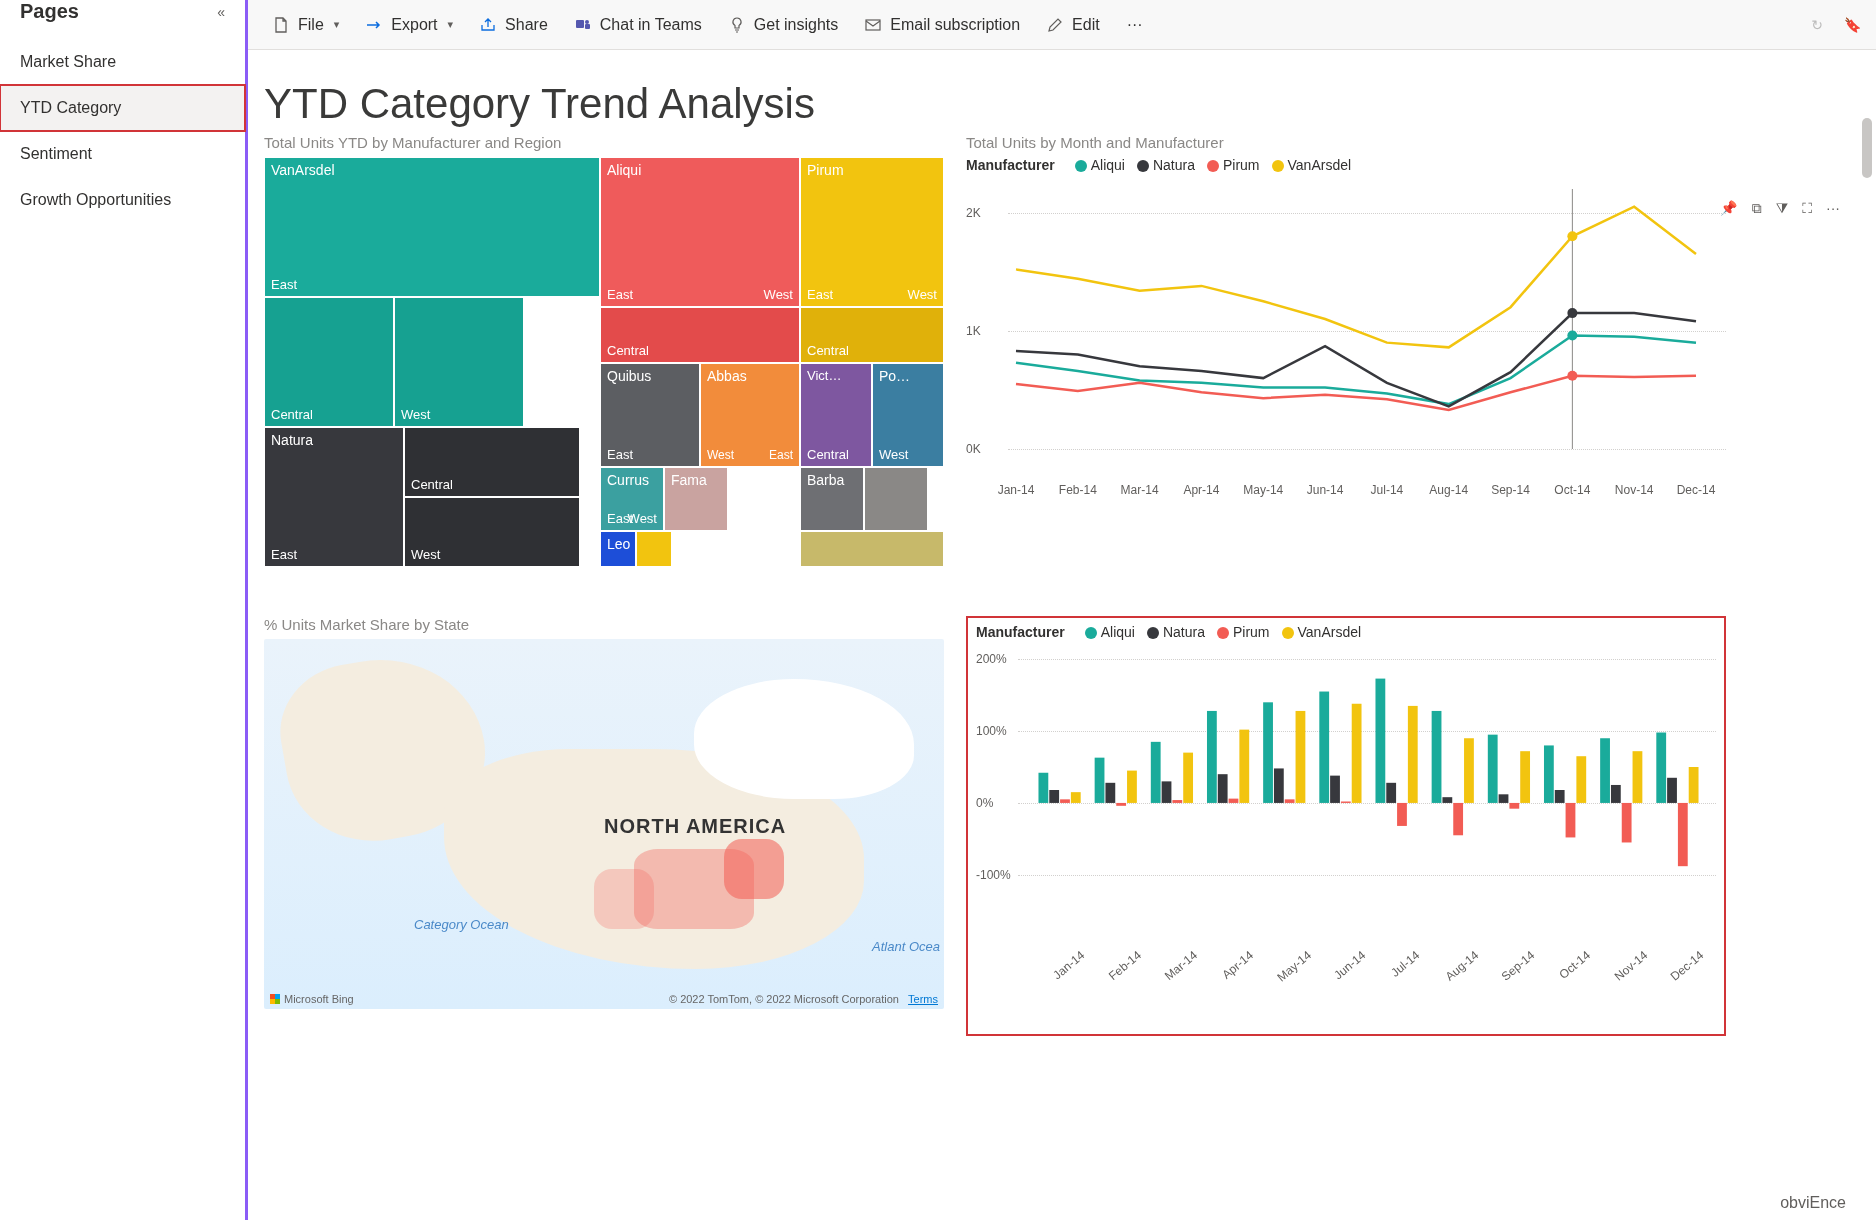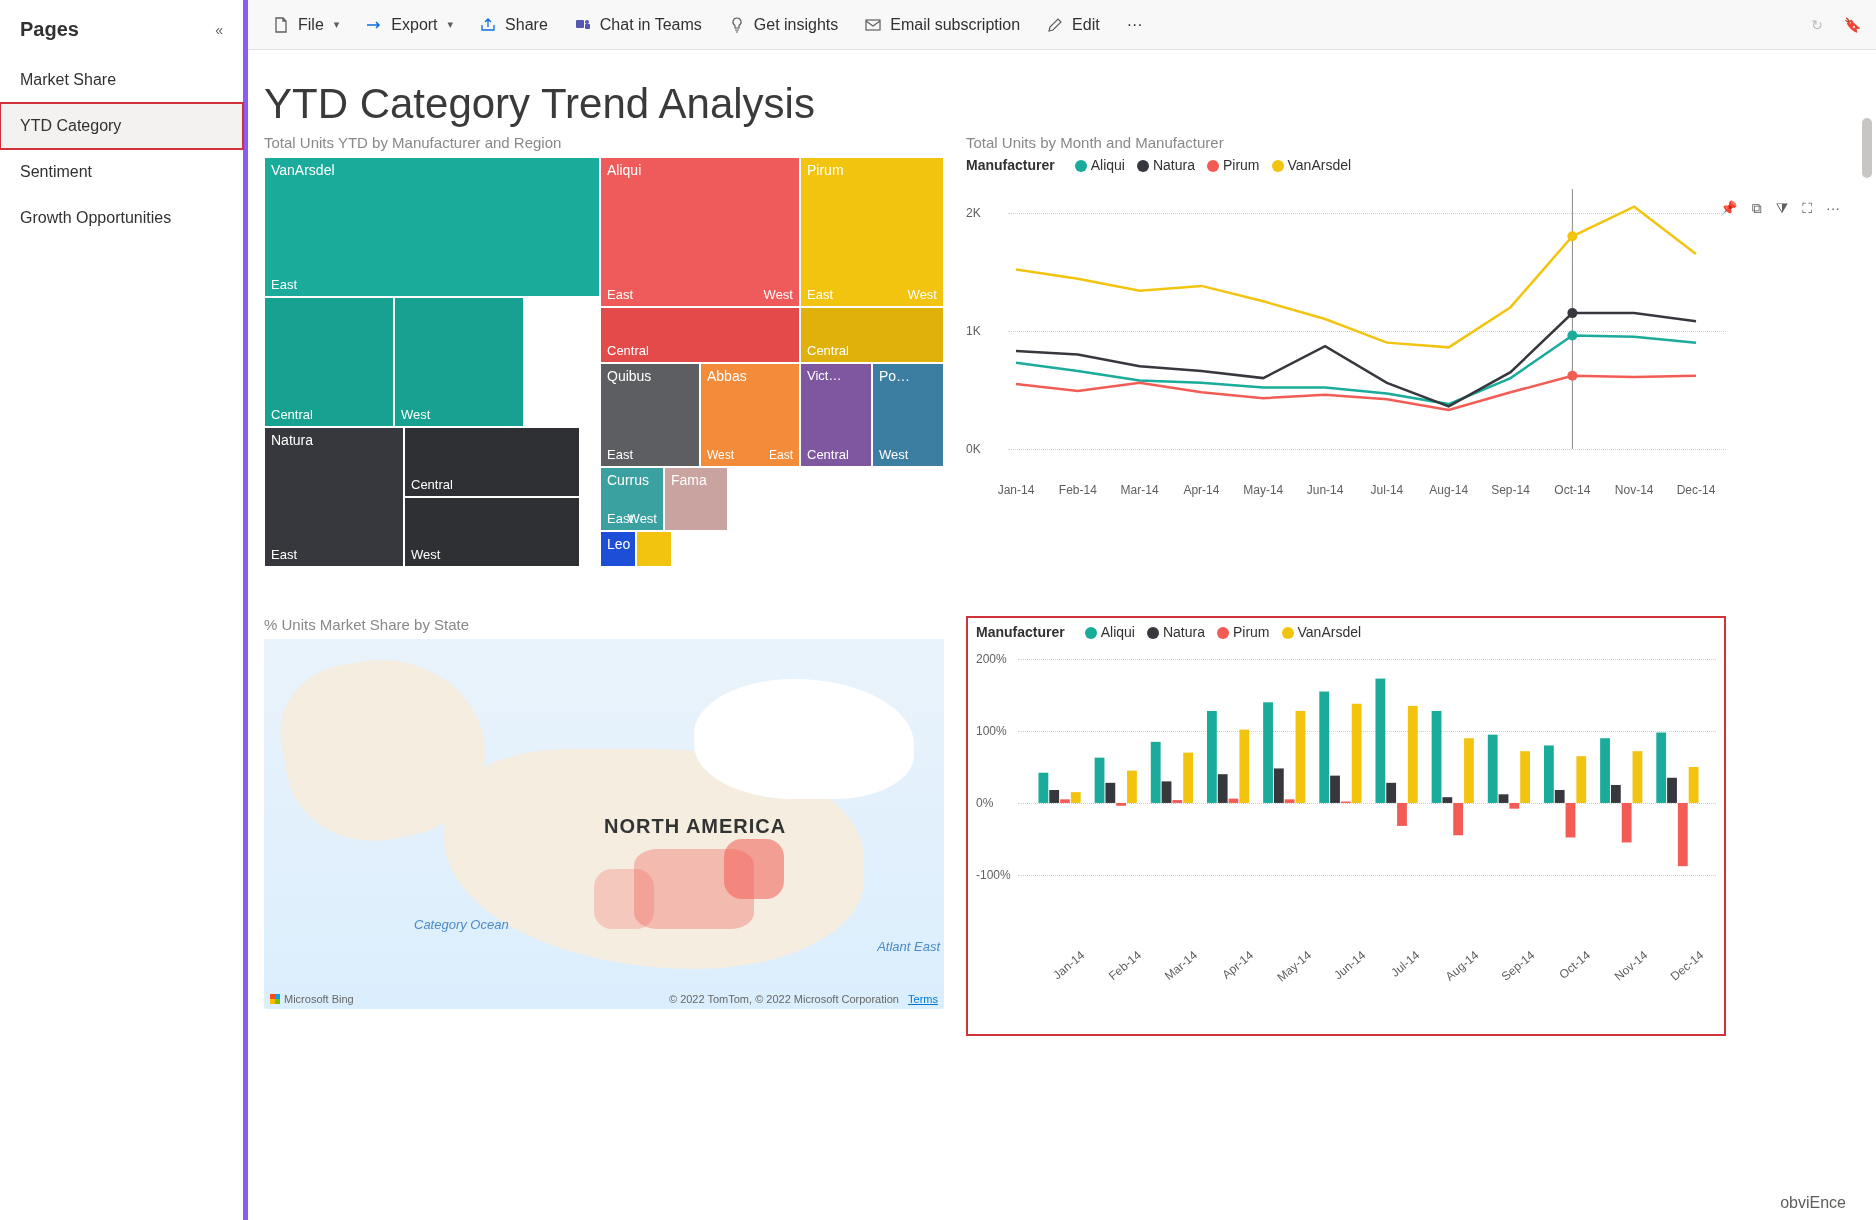--- a/index.html
+++ b/index.html
@@ -1,18 +1,18 @@
 <!DOCTYPE html>
 <html><head>
 <meta charset="utf-8">
 <style>
 * { box-sizing: border-box; margin: 0; padding: 0; }
 body { font-family: "Segoe UI", Arial, sans-serif; font-size: 14px; color: #323130; background: #fff; width: 1876px; height: 1220px; overflow: hidden; position: relative; }
 .app { display: flex; height: 100%; }
-.sidebar { width: 248px; border-right: 5px solid #8b5cf6; padding-top: 18px; }
+.sidebar { width: 248px; border-right: 3px solid #8b5cf6; padding-top: 0; }
 .sidebar-header { display: flex; align-items: center; justify-content: space-between; padding: 0 20px 16px 20px; }
 .sidebar-header h2 { font-size: 20px; font-weight: 600; }
 .collapse-icon { font-size: 14px; color: #605e5c; cursor: pointer; }
 .page-item { padding: 14px 20px; font-size: 16px; color: #323130; cursor: pointer; }
 .page-item.active { background: #f3f2f1; position: relative; }
 .page-item.active::after { content:''; position:absolute; inset:-1px; border: 2px solid #d13438; pointer-events:none; }
 .main { flex: 1; display: flex; flex-direction: column; }
 .toolbar { height: 50px; background: #f8f8f8; border-bottom: 1px solid #e1dfdd; display: flex; align-items: center; padding: 0 14px; gap: 6px; }
 .tb-btn { display: inline-flex; align-items: center; gap: 8px; padding: 6px 10px; font-size: 16px; color: #323130; cursor: pointer; border-radius: 2px; }
 .tb-icon { width: 18px; height: 18px; display:inline-flex; align-items:center; justify-content:center; }
@@ -243,20 +243,31 @@
                   </div>
                 </div>
                 <div style="display: flex; height: 104px;">
                   <div class="tm-cell" style="background: rgb(126, 87, 160); flex-basis: 104px; height: 104px; width: 72px; font-size: 13px;">
                     <span class="tm-label-top">Vict…</span>
                     <span class="tm-label-bottom">Central</span>
                   </div>
                   <div class="tm-cell" style="background: rgb(59, 126, 161); flex-basis: 104px; height: 104px; width: 72px;">
                     <span class="tm-label-top">Po…</span>
                     <span class="tm-label-bottom">West</span>
+                  </div>
+                </div>
+                <div style="display: flex; height: 100px;">
+                  <div style="display: flex; flex-direction: column; width: 144px;">
+                    <div style="display: flex;">
+                      <div class="tm-cell" style="background: rgb(110, 111, 115); flex-basis: 64px; height: 64px; width: 96px;">
+                        <span class="tm-label-top">Barba</span>
+                      </div>
+                      <div class="tm-cell" style="background: rgb(138, 136, 134); flex-basis: 64px; height: 64px; width: 48px;"></div>
+                    </div>
+                    <div class="tm-cell" style="background: rgb(199, 185, 106); flex-basis: 36px; height: 36px; width: 144px;"></div>
                   </div>
                 </div>
               </div>
             </div>
         </div>
 
         <div>
           <div class="vis-title">Total Units by Month and Manufacturer</div>
           <div class="legend">
             <b>Manufacturer</b>
@@ -303,21 +314,21 @@
             <div class="map-land" style="top:110px;left:180px;width:420px;height:220px;border-radius:30% 50% 40% 60%;"></div>
             <div class="map-land" style="top:40px;left:430px;width:220px;height:120px;border-radius:50% 60% 40% 50%;background:#fff;"></div>
 
             <div style="position:absolute;top:210px;left:370px;width:120px;height:80px;background:rgba(242,92,84,.35);border-radius:20%;"></div>
             <div style="position:absolute;top:200px;left:460px;width:60px;height:60px;background:rgba(242,92,84,.55);border-radius:30%;"></div>
             <div style="position:absolute;top:230px;left:330px;width:60px;height:60px;background:rgba(242,92,84,.25);border-radius:30%;"></div>
             <div class="map-label-na">NORTH AMERICA</div>
             <div class="map-label-po"><span>Category
 Ocean</span></div>
             <div class="map-label-ao"><span>Atlant
-East</span></div>
+Ocea</span></div>
             <div class="map-attrib">
               <span class="bing-sq"></span>
               <span>Microsoft Bing</span>
             </div>
             <div class="map-attrib2">
               <span>© 2022 TomTom, © 2022 Microsoft Corporation</span>
               <a href="#">Terms</a>
             </div>
           </div>
         </div>

